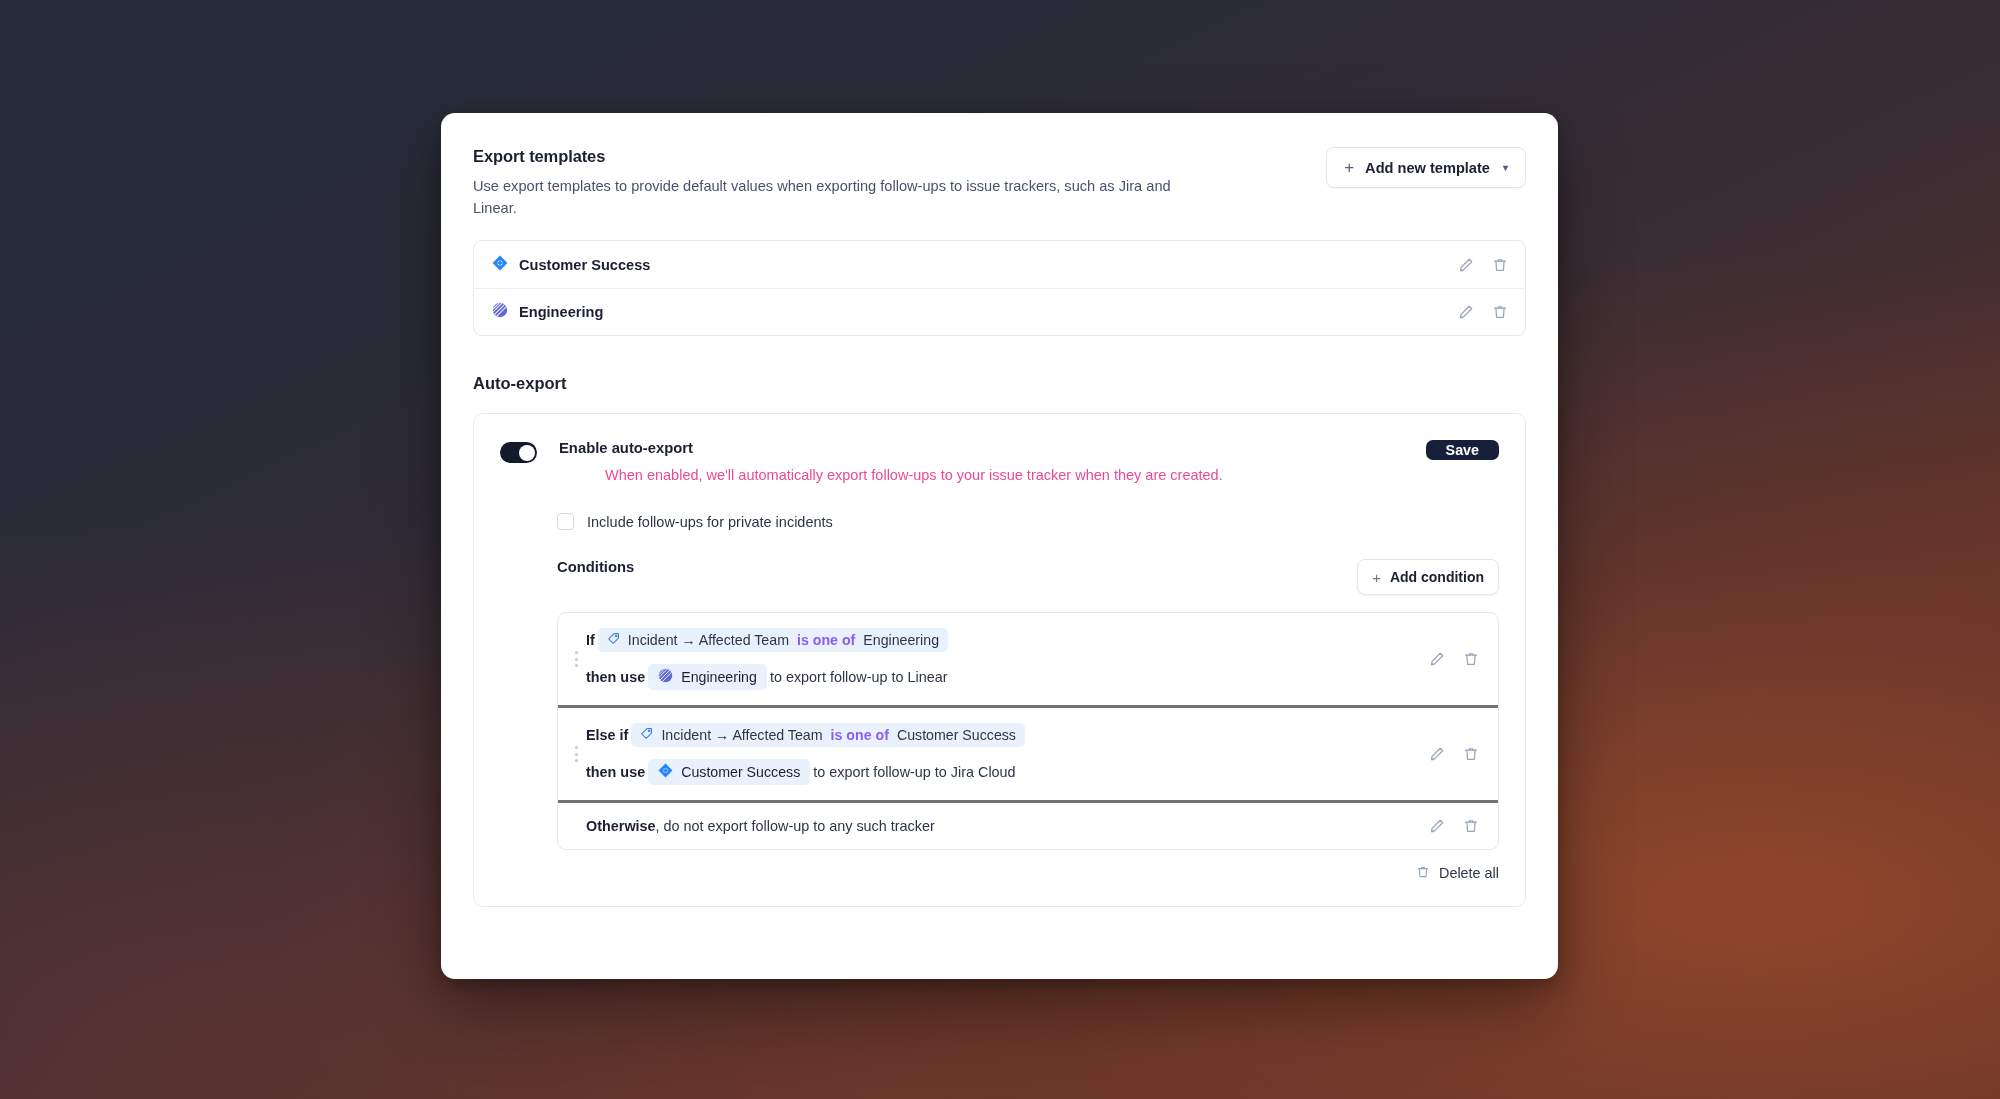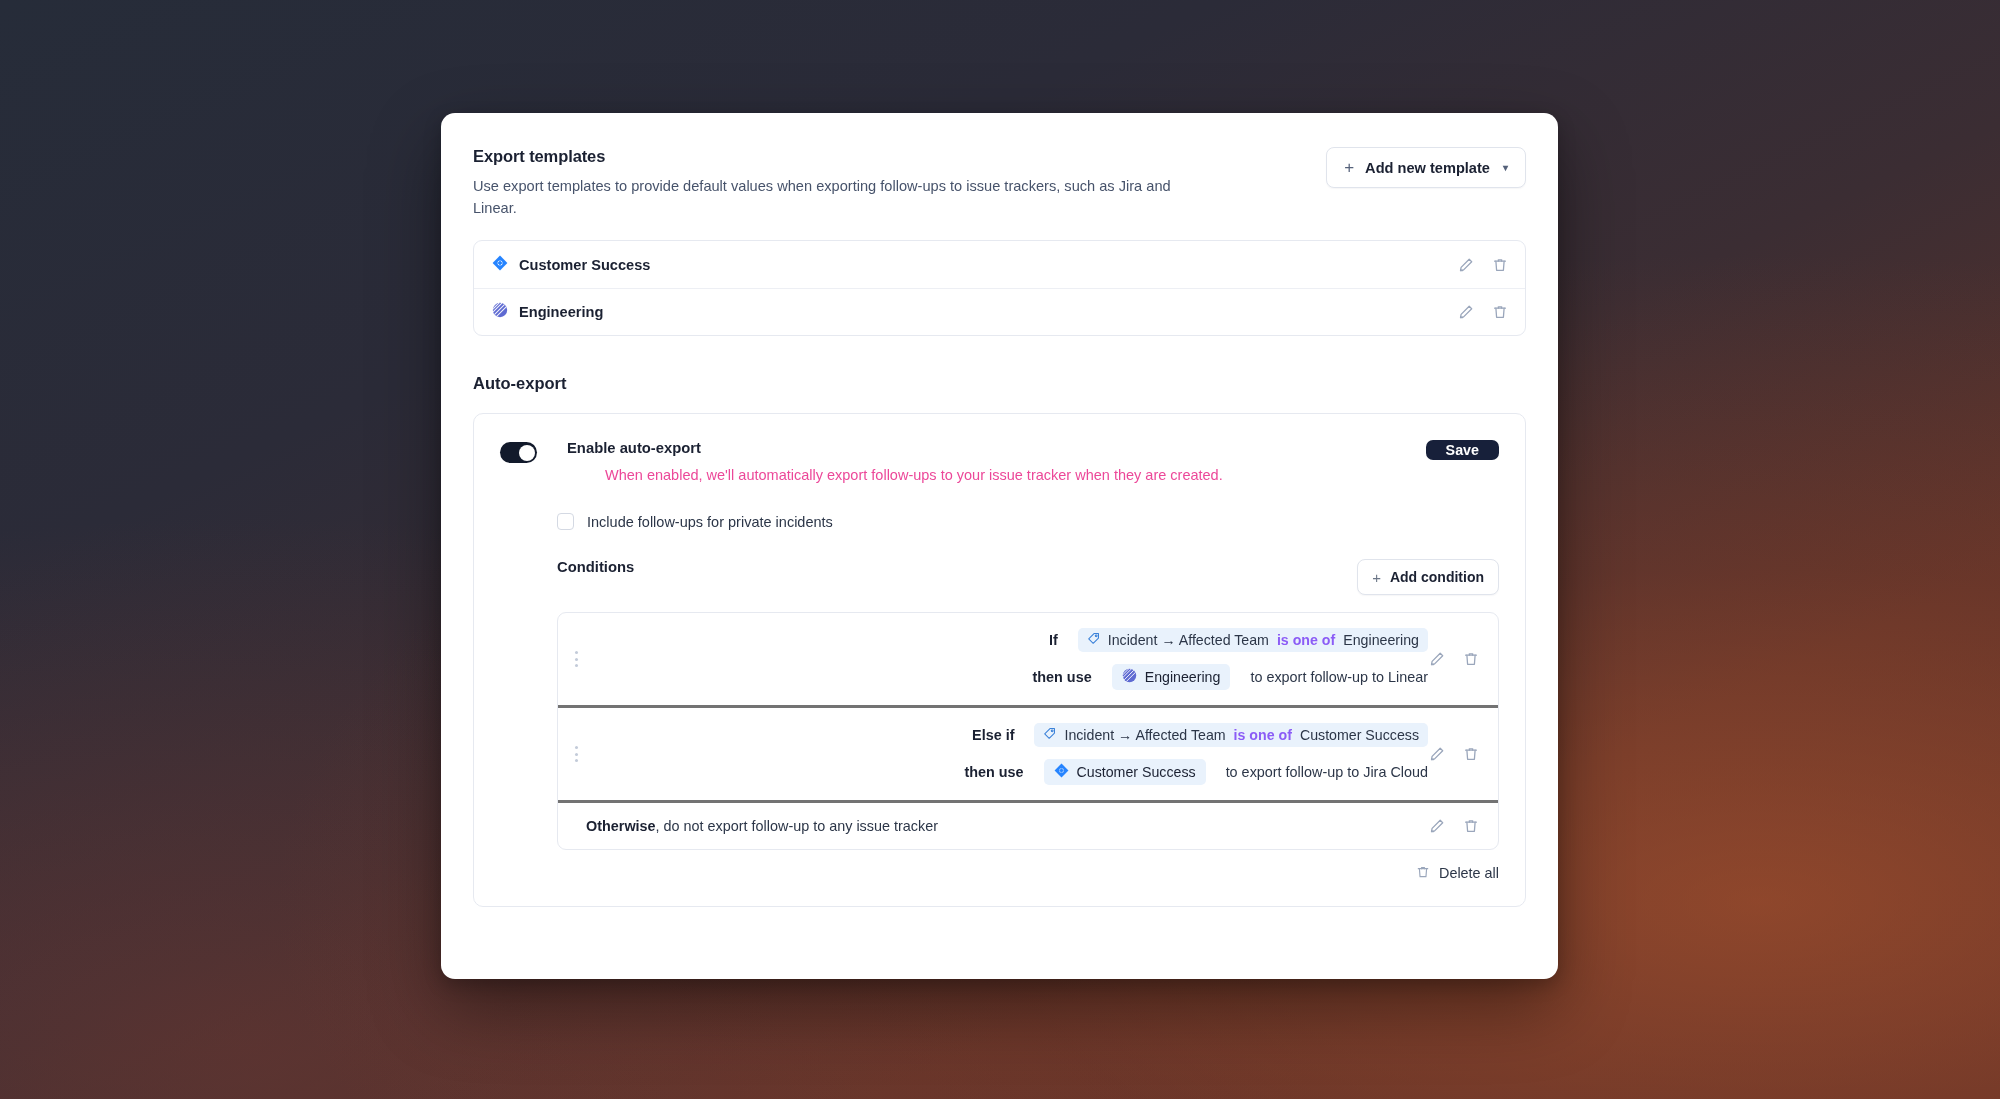--- a/index.html
+++ b/index.html
@@ -82,21 +82,21 @@
   .enable-row { display: flex; align-items: flex-start; justify-content: space-between; }
   .enable-left { display: flex; align-items: flex-start; gap: 22px; }
   .toggle {
     width: 37px; height: 21px; border-radius: 11px; background: #121a2b;
     position: relative; flex: 0 0 auto; margin-top: 2px; cursor: pointer;
   }
   .toggle::after {
     content: ""; position: absolute; right: 2.5px; top: 2.5px;
     width: 16px; height: 16px; border-radius: 50%; background: #fff;
   }
-  .enable-title { font-size: 14.8px; font-weight: 700; color: #1b2132; margin-left: 8px; }
+  .enable-title { font-size: 14.8px; font-weight: 700; color: #1b2132; }
   .enable-desc { font-size: 14.5px; color: #ec4899; margin-top: 9px; line-height: 1.5; margin-left: 46px; }
 
   .btn-save {
     height: 20px; padding: 0 20px; border: none; border-radius: 7px;
     background: #17203a; color: #fff; font-size: 14.3px; font-weight: 700;
     font-family: "Liberation Sans", sans-serif; cursor: pointer;
   }
 
   .check-row { display: flex; align-items: center; gap: 13px; margin: 26px 0 0 57px; }
   .checkbox {
@@ -114,21 +114,21 @@
     margin-top: 17px; border: 1px solid #e6e9f0; border-radius: 9px; overflow: hidden; background: #fff;
   }
   .cond-item { display: flex; align-items: center; }
   .cond-item + .cond-item { border-top: 3px solid #737373; }
   .drag {
     width: 26px; flex: 0 0 auto; display: flex; flex-direction: column;
     align-items: center; gap: 3.5px; padding-left: 10px; cursor: grab;
   }
   .drag i { width: 3px; height: 3px; border-radius: 50%; background: #c3cbd9; display: block; }
   .cond-body { flex: 1 1 auto; padding: 15px 0 15px 2px; }
-  .cond-line { display: flex; align-items: center; flex-wrap: wrap; gap: 20px; justify-content: flex-end; }
+  .cond-line { display: flex; align-items: center; flex-wrap: wrap; gap: 3px; }
   .cond-line + .cond-line { margin-top: 12px; }
   .lead { font-size: 14.4px; font-weight: 700; color: #1b2132; }
   .plain { font-size: 14.4px; color: #2c3648; }
 
   .chip-cond {
     display: inline-flex; align-items: center; gap: 8px;
     background: #e9f2fc; border-radius: 5px; padding: 4px 9px;
     font-size: 14.2px; color: #2c3648; white-space: nowrap;
   }
   .chip-cond b { font-weight: 700; color: #8b5cf6; }
@@ -381,21 +381,21 @@
                     <path d="M2.6 4.2 H13.4"></path>
                       <path d="M6.3 4.2 V2.8 H9.7 V4.2"></path>
                     <path d="M3.9 4.2 L4.6 13.3 H11.4 L12.1 4.2"></path>
                   </svg>
                 </span>
               </div>
             </div>
 
             <div class="cond-item">
               <div class="otherwise" style="flex:1 1 auto;">
-                <b>Otherwise</b><span>, do not export follow-up to any issue tracker</span>
+                <b>Otherwise</b><span>, do not export follow-up to any such tracker</span>
               </div>
               <div class="cond-actions">
                 <span class="icon-btn">
                   <svg width="16" height="16" viewBox="0 0 16 16" fill="none" stroke="#9aa6bb" stroke-width="1.3" stroke-linecap="round" stroke-linejoin="round">
                     <path d="M11.2 2.3 L13.7 4.8 L5.6 12.9 L2.5 13.5 L3.1 10.4 Z"></path>
                     <path d="M2.6 13.5 L4.6 13.5"></path>
                   </svg>
                 </span>
                 <span class="icon-btn">
                   <svg width="16" height="16" viewBox="0 0 16 16" fill="none" stroke="#9aa6bb" stroke-width="1.3" stroke-linecap="round" stroke-linejoin="round">

